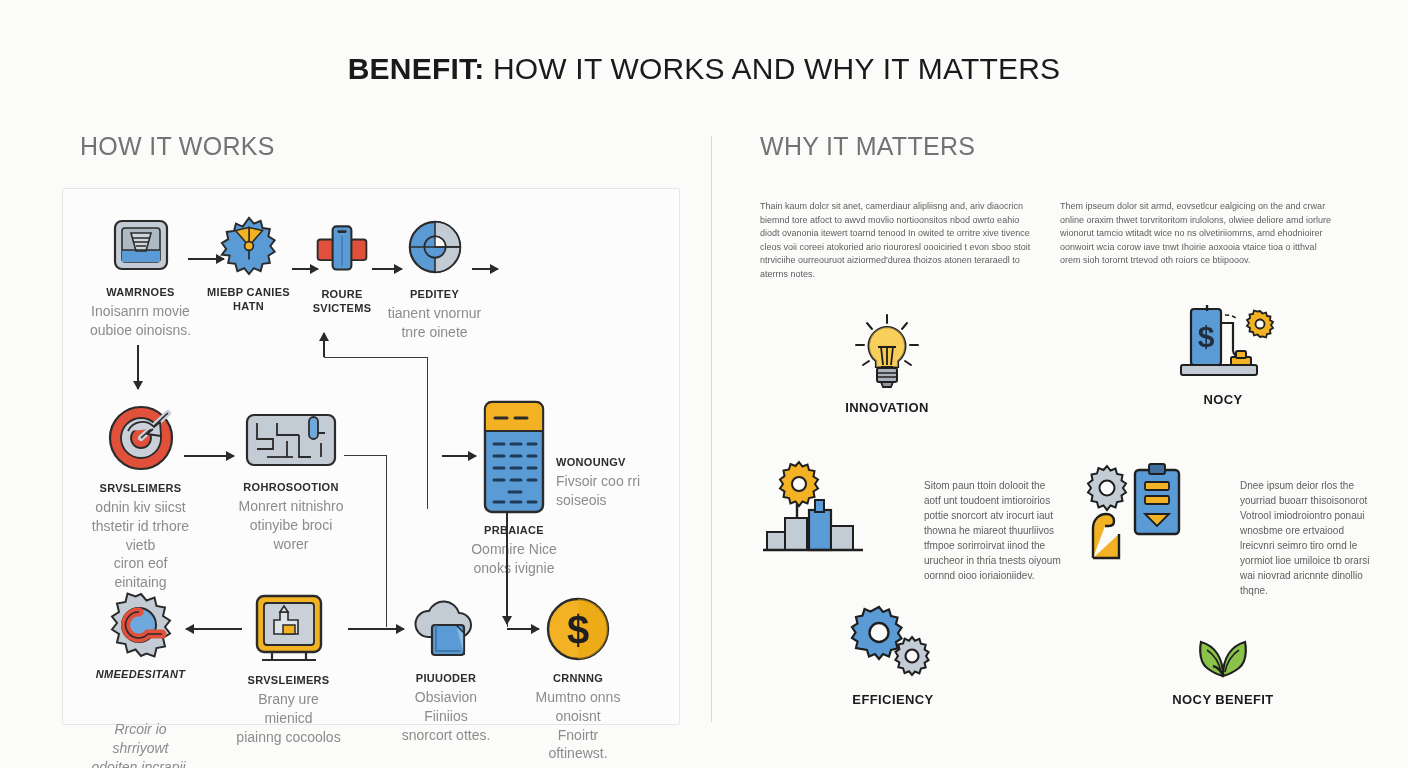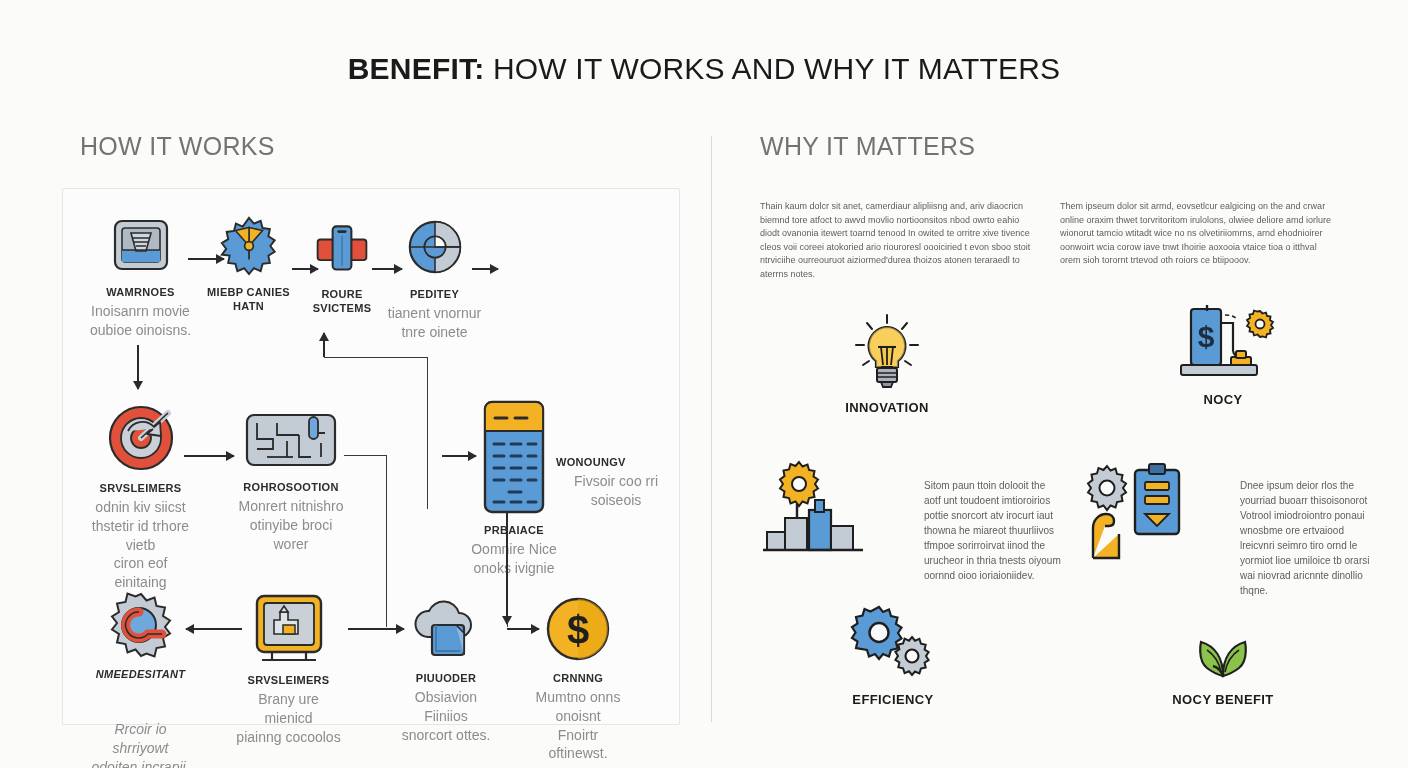--- a/index.html
+++ b/index.html
@@ -255,21 +255,21 @@
         </g>
       </svg>
     </div>
     <div class="cap">PRBAIACE</div>
     <div class="sub" style="white-space:pre-line;">Oomnire Nice
 onoks ivignie</div>
   </div>
 
   <div class="node" style="left:556px;top:450px;width:120px;text-align:left;">
     <div class="cap" style="text-align:left;">WONOUNGV</div>
-    <div class="sub" style="text-align:center;white-space:pre-line;">Fivsoir coo rri
+    <div class="sub" style="text-align:left;white-space:pre-line;">Fivsoir coo rri
 soiseois</div>
   </div>
 
   <div class="line v" style="left:510px;top:510px;height:0px;"></div>
   <div class="line v" style="left:507px;top:512px;height:115px;"></div>
   <div class="arrow-v" style="left:506px;top:512px;height:112px;"></div>
 
   <div class="node" style="left:88px;top:588px;width:105px;font-style:italic;">
     <div class="icon-wrap" style="height:74px;">
       <svg width="70" height="70" viewBox="0 0 70 70">

